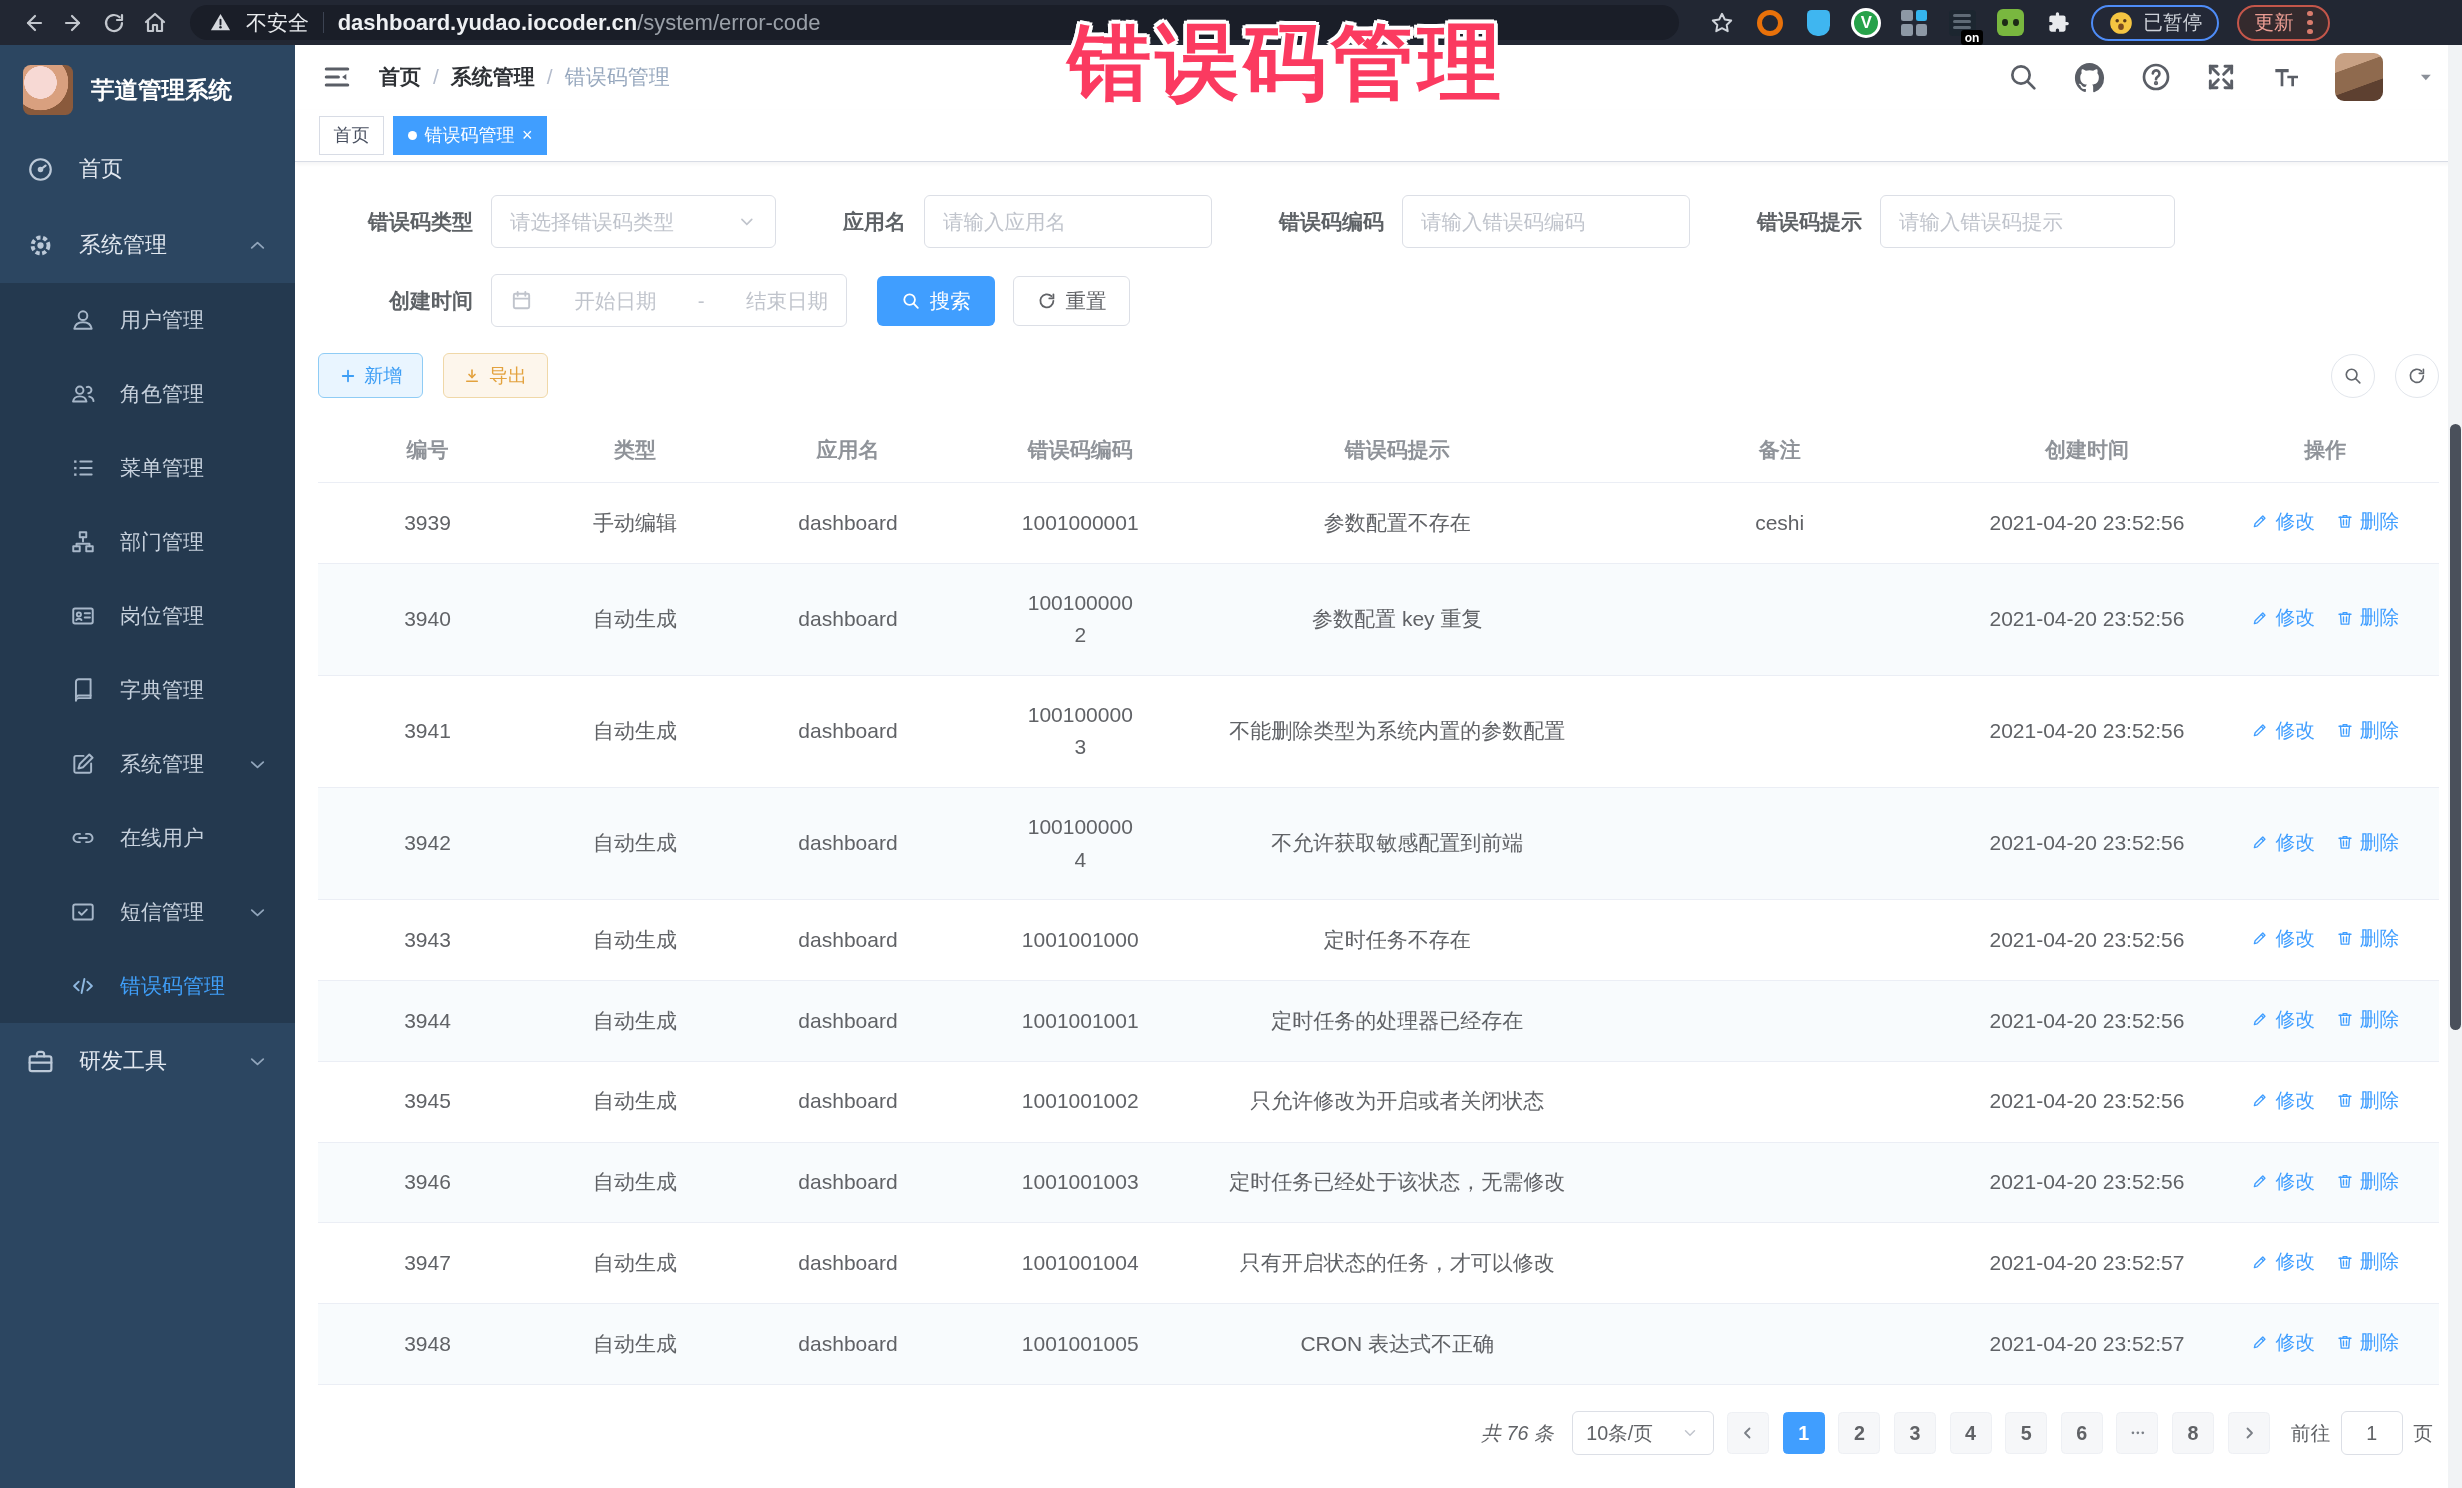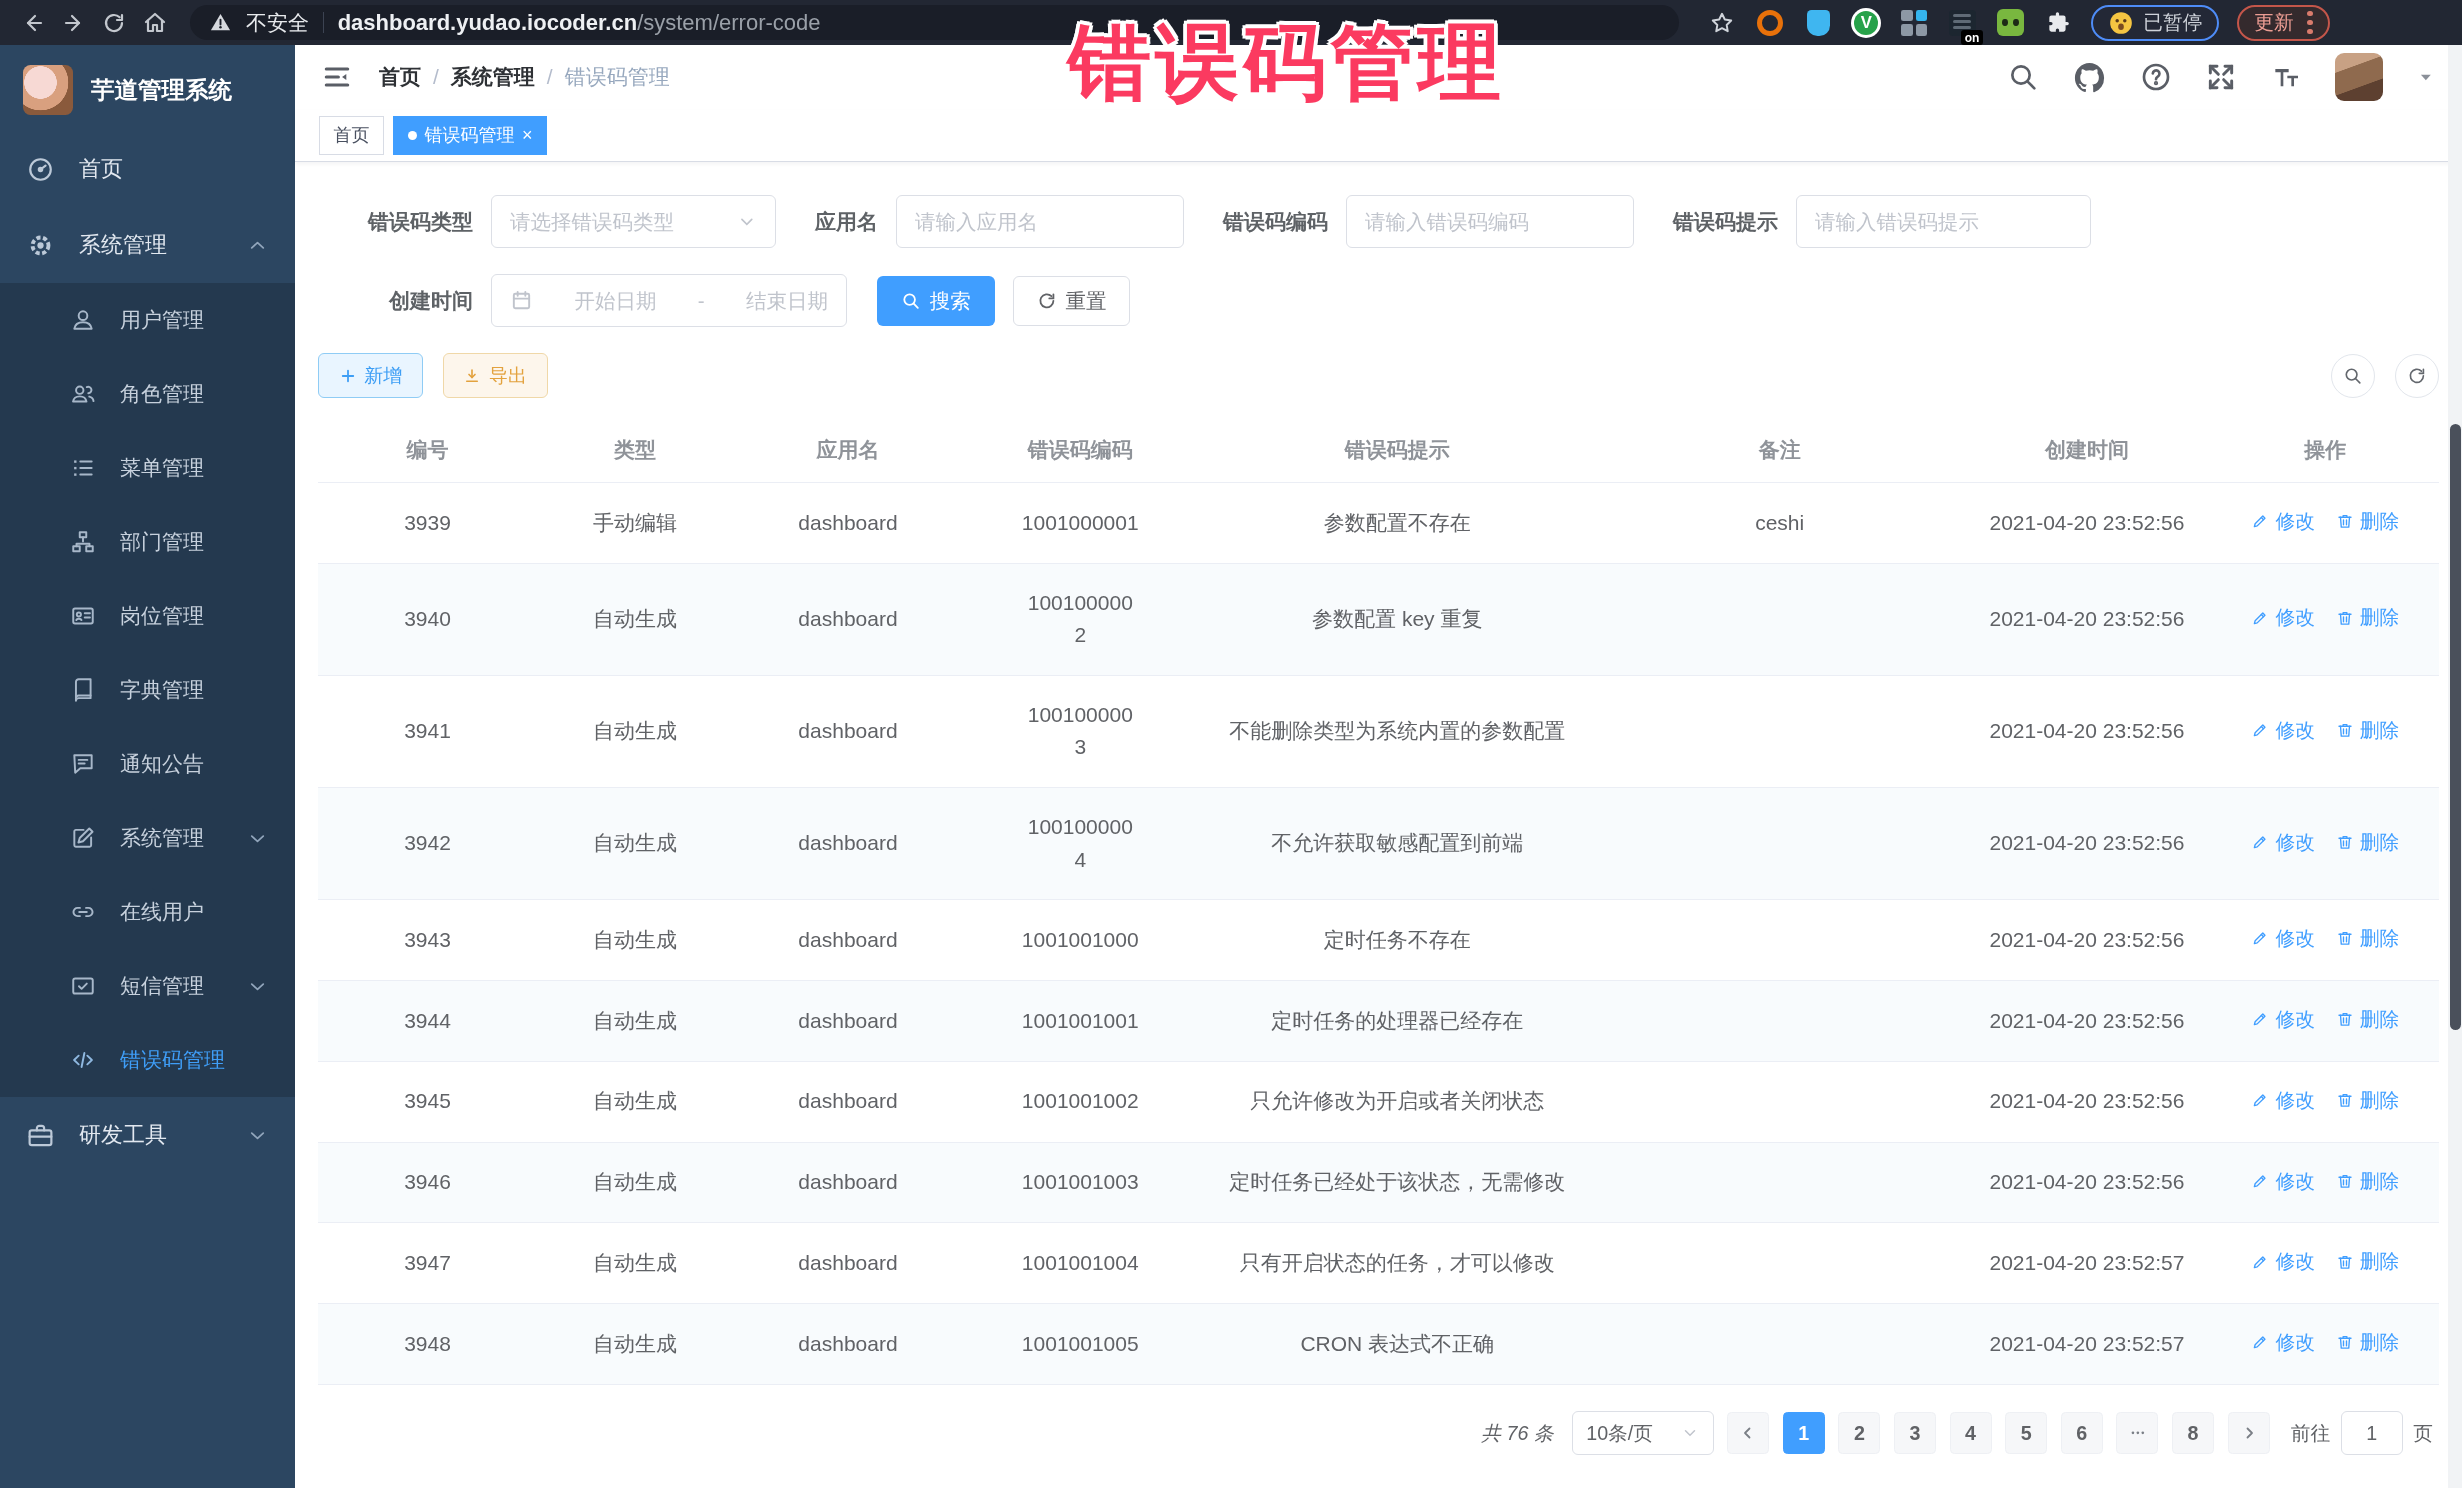--- a/index.html
+++ b/index.html
@@ -74,21 +74,21 @@
   .tags-bar { height:59px; display:flex; align-items:center; padding:0 24px; gap:9px; background:#fff; border-bottom:1.5px solid #d8dce5; box-shadow:0 1.5px 4.5px rgba(0,21,41,.05); }
   .tag { height:39px; display:flex; align-items:center; padding:0 13.6px; border:1.5px solid #d8dce5; background:#fff; color:#495060; font-size:18px; gap:7.6px; }
   .tag.active { background:#409eff; border-color:#409eff; color:#fff; }
   .tag .dot { width:9px; height:9px; border-radius:50%; background:#fff; }
   .tag .x { font-size:18px; line-height:1; }
 
   .content { padding:33px 23px 0; flex:1; }
 
   
   .frow { display:flex; align-items:center; margin-bottom:26px; }
-  .fgroup { display:flex; align-items:center; margin-right:39px; }
+  .fgroup { display:flex; align-items:center; margin-right:67px; }
   .flabel { font-size:21px; font-weight:700; color:#5e6266; margin-right:18px; white-space:nowrap; }
   .flabel.w { min-width:155px; text-align:right; }
   .ctrl { height:53px; border:1.5px solid #dcdfe6; border-radius:6px; background:#fff; display:flex; align-items:center; padding:0 18px; font-size:20.5px; color:#c0c4cc; }
   .ctrl .ph { color:#c0c4cc; }
   .ctrl input { border:none; outline:none; width:100%; font-size:20.5px; color:#606266; background:transparent; font-family:inherit; }
   .ctrl input::placeholder { color:#c0c4cc; }
   .sel { justify-content:space-between; }
   .sel .chev { width:19.7px; height:19.7px; color:#c0c4cc; }
   .w376{width:285px;} .w380{width:288px;} .w390{width:295px;} .w470{width:356px; justify-content:space-between;}
   .cal-ico { width:23px; height:23px; color:#c0c4cc; flex:0 0 auto; }
@@ -318,28 +318,20 @@
             </div>
             <div class="menu-item">
               <span class="mi-icon"><svg viewBox="0 0 24 24" fill="none" stroke="currentColor" stroke-width="1.8" stroke-linecap="round" stroke-linejoin="round">
                   <path d="M5.5 4.5A2.5 2.5 0 0 1 8 2h11v17.5H8A2.5 2.5 0 0 0 5.5 22z"></path>
                   <path d="M5.5 19.5A2.5 2.5 0 0 1 8 17h11"></path>
                 </svg></span>
               <span>字典管理</span>
             </div>
             <div class="menu-item">
               <span class="mi-icon"><svg viewBox="0 0 24 24" fill="none" stroke="currentColor" stroke-width="1.8" stroke-linecap="round" stroke-linejoin="round">
-                  <path d="M4 4h16v12H9.5L4.8 20z"></path>
-                  <path d="M8 8.2h8"></path>
-                  <path d="M8 11.6h5.5"></path>
-                </svg></span>
-              <span>通知公告</span>
-            </div>
-            <div class="menu-item">
-              <span class="mi-icon"><svg viewBox="0 0 24 24" fill="none" stroke="currentColor" stroke-width="1.8" stroke-linecap="round" stroke-linejoin="round">
                   <path d="M12.5 4.5H5.4A1.4 1.4 0 0 0 4 5.9v12.7A1.4 1.4 0 0 0 5.4 20h12.7a1.4 1.4 0 0 0 1.4-1.4v-7.1"></path>
                   <path d="M17.8 3.2l3 3L12 15l-4.2 1.2L9 12z"></path>
                 </svg></span>
               <span>系统管理</span>
               <span class="chev"><svg viewBox="0 0 24 24" fill="none" stroke="currentColor" stroke-width="1.8" stroke-linecap="round" stroke-linejoin="round">
                   <path d="M6 9.5l6 5.5 6-5.5"></path>
                 </svg></span>
             </div>
             <div class="menu-item">
               <span class="mi-icon"><svg viewBox="0 0 24 24" fill="none" stroke="currentColor" stroke-width="1.8" stroke-linecap="round" stroke-linejoin="round">

